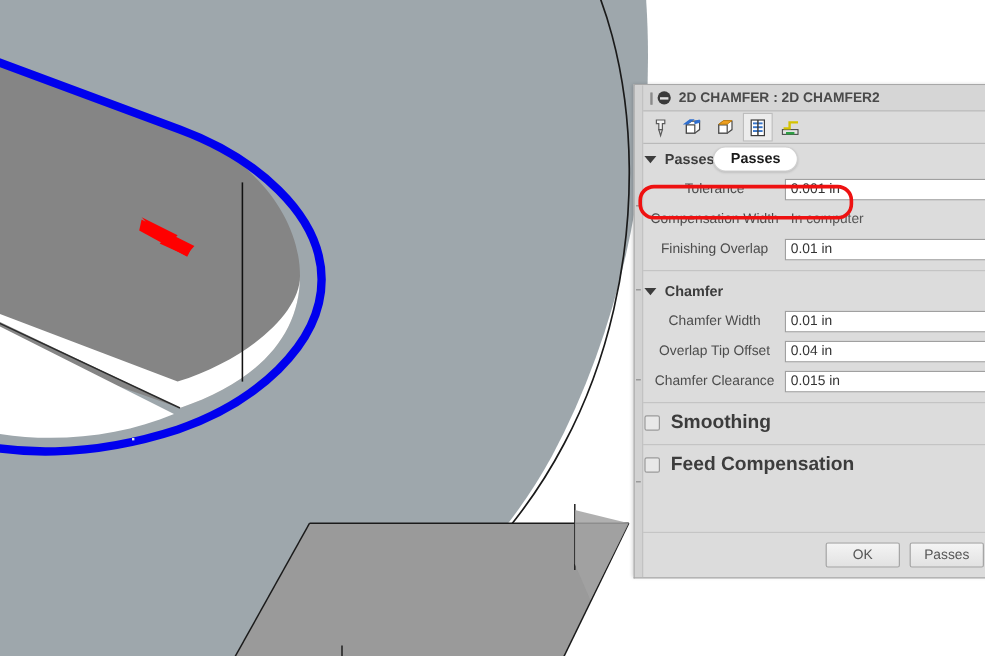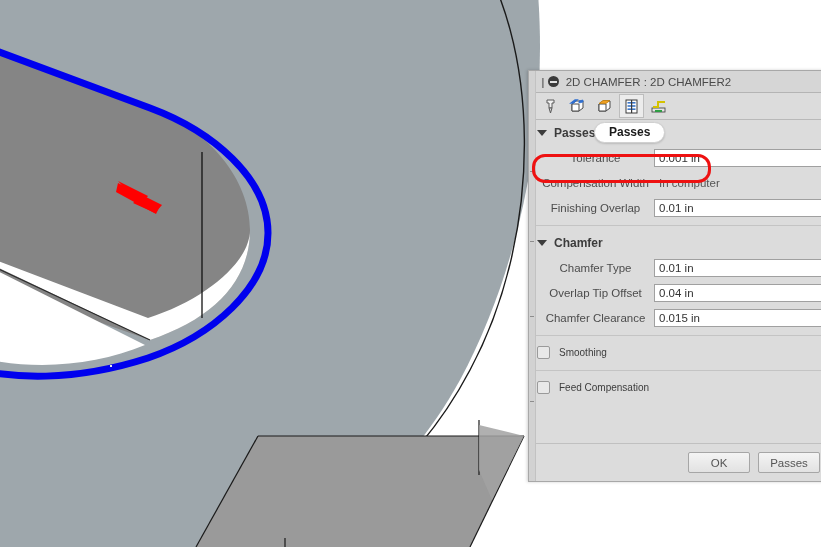--- a/index.html
+++ b/index.html
@@ -86,21 +86,21 @@
     position: relative;
     flex: 0 0 auto;
   }
   .collapse-dot::after {
     content: "";
     position: absolute;
     left: 2px; top: 5px;
     width: 7px; height: 1.5px;
     background: #e2e2e2;
   }
-  .title-text { white-space: nowrap; }
+  .title-text { white-space: nowrap; font-weight: bold; }
 
   
   .tabbar {
     height: 27px;
     min-height: 27px;
     background: #dcdcdc;
     border-bottom: 1px solid #b9b9b9;
     display: flex;
     align-items: stretch;
     padding-left: 8px;
@@ -210,22 +210,22 @@
   }
   .checkbox {
     width: 13px; height: 13px;
     background: #e8e8e8;
     border: 1px solid #9a9a9a;
     border-radius: 2px;
     margin-right: 9px;
     flex: 0 0 auto;
   }
   .check-label {
-    font-size: 10px;
-    font-weight: normal;
+    font-size: 16px;
+    font-weight: bold;
     color: #3c3c3c;
   }
 
   
   #redbox {
     position: absolute;
     left: 532px;
     top: 154px;
     width: 179px;
     height: 29px;
@@ -416,21 +416,21 @@
       </div>
 
       <div class="divider"></div>
 
       <div class="section-header">
         <span class="tri"></span>
         <span>Chamfer</span>
       </div>
 
       <div class="row">
-        <span class="lbl">Chamfer Type</span>
+        <span class="lbl">Chamfer Width</span>
         <span class="field">0.01 in</span>
       </div>
 
       <div class="row">
         <span class="lbl">Overlap Tip Offset</span>
         <span class="field">0.04 in</span>
       </div>
 
       <div class="row">
         <span class="lbl">Chamfer Clearance</span>

